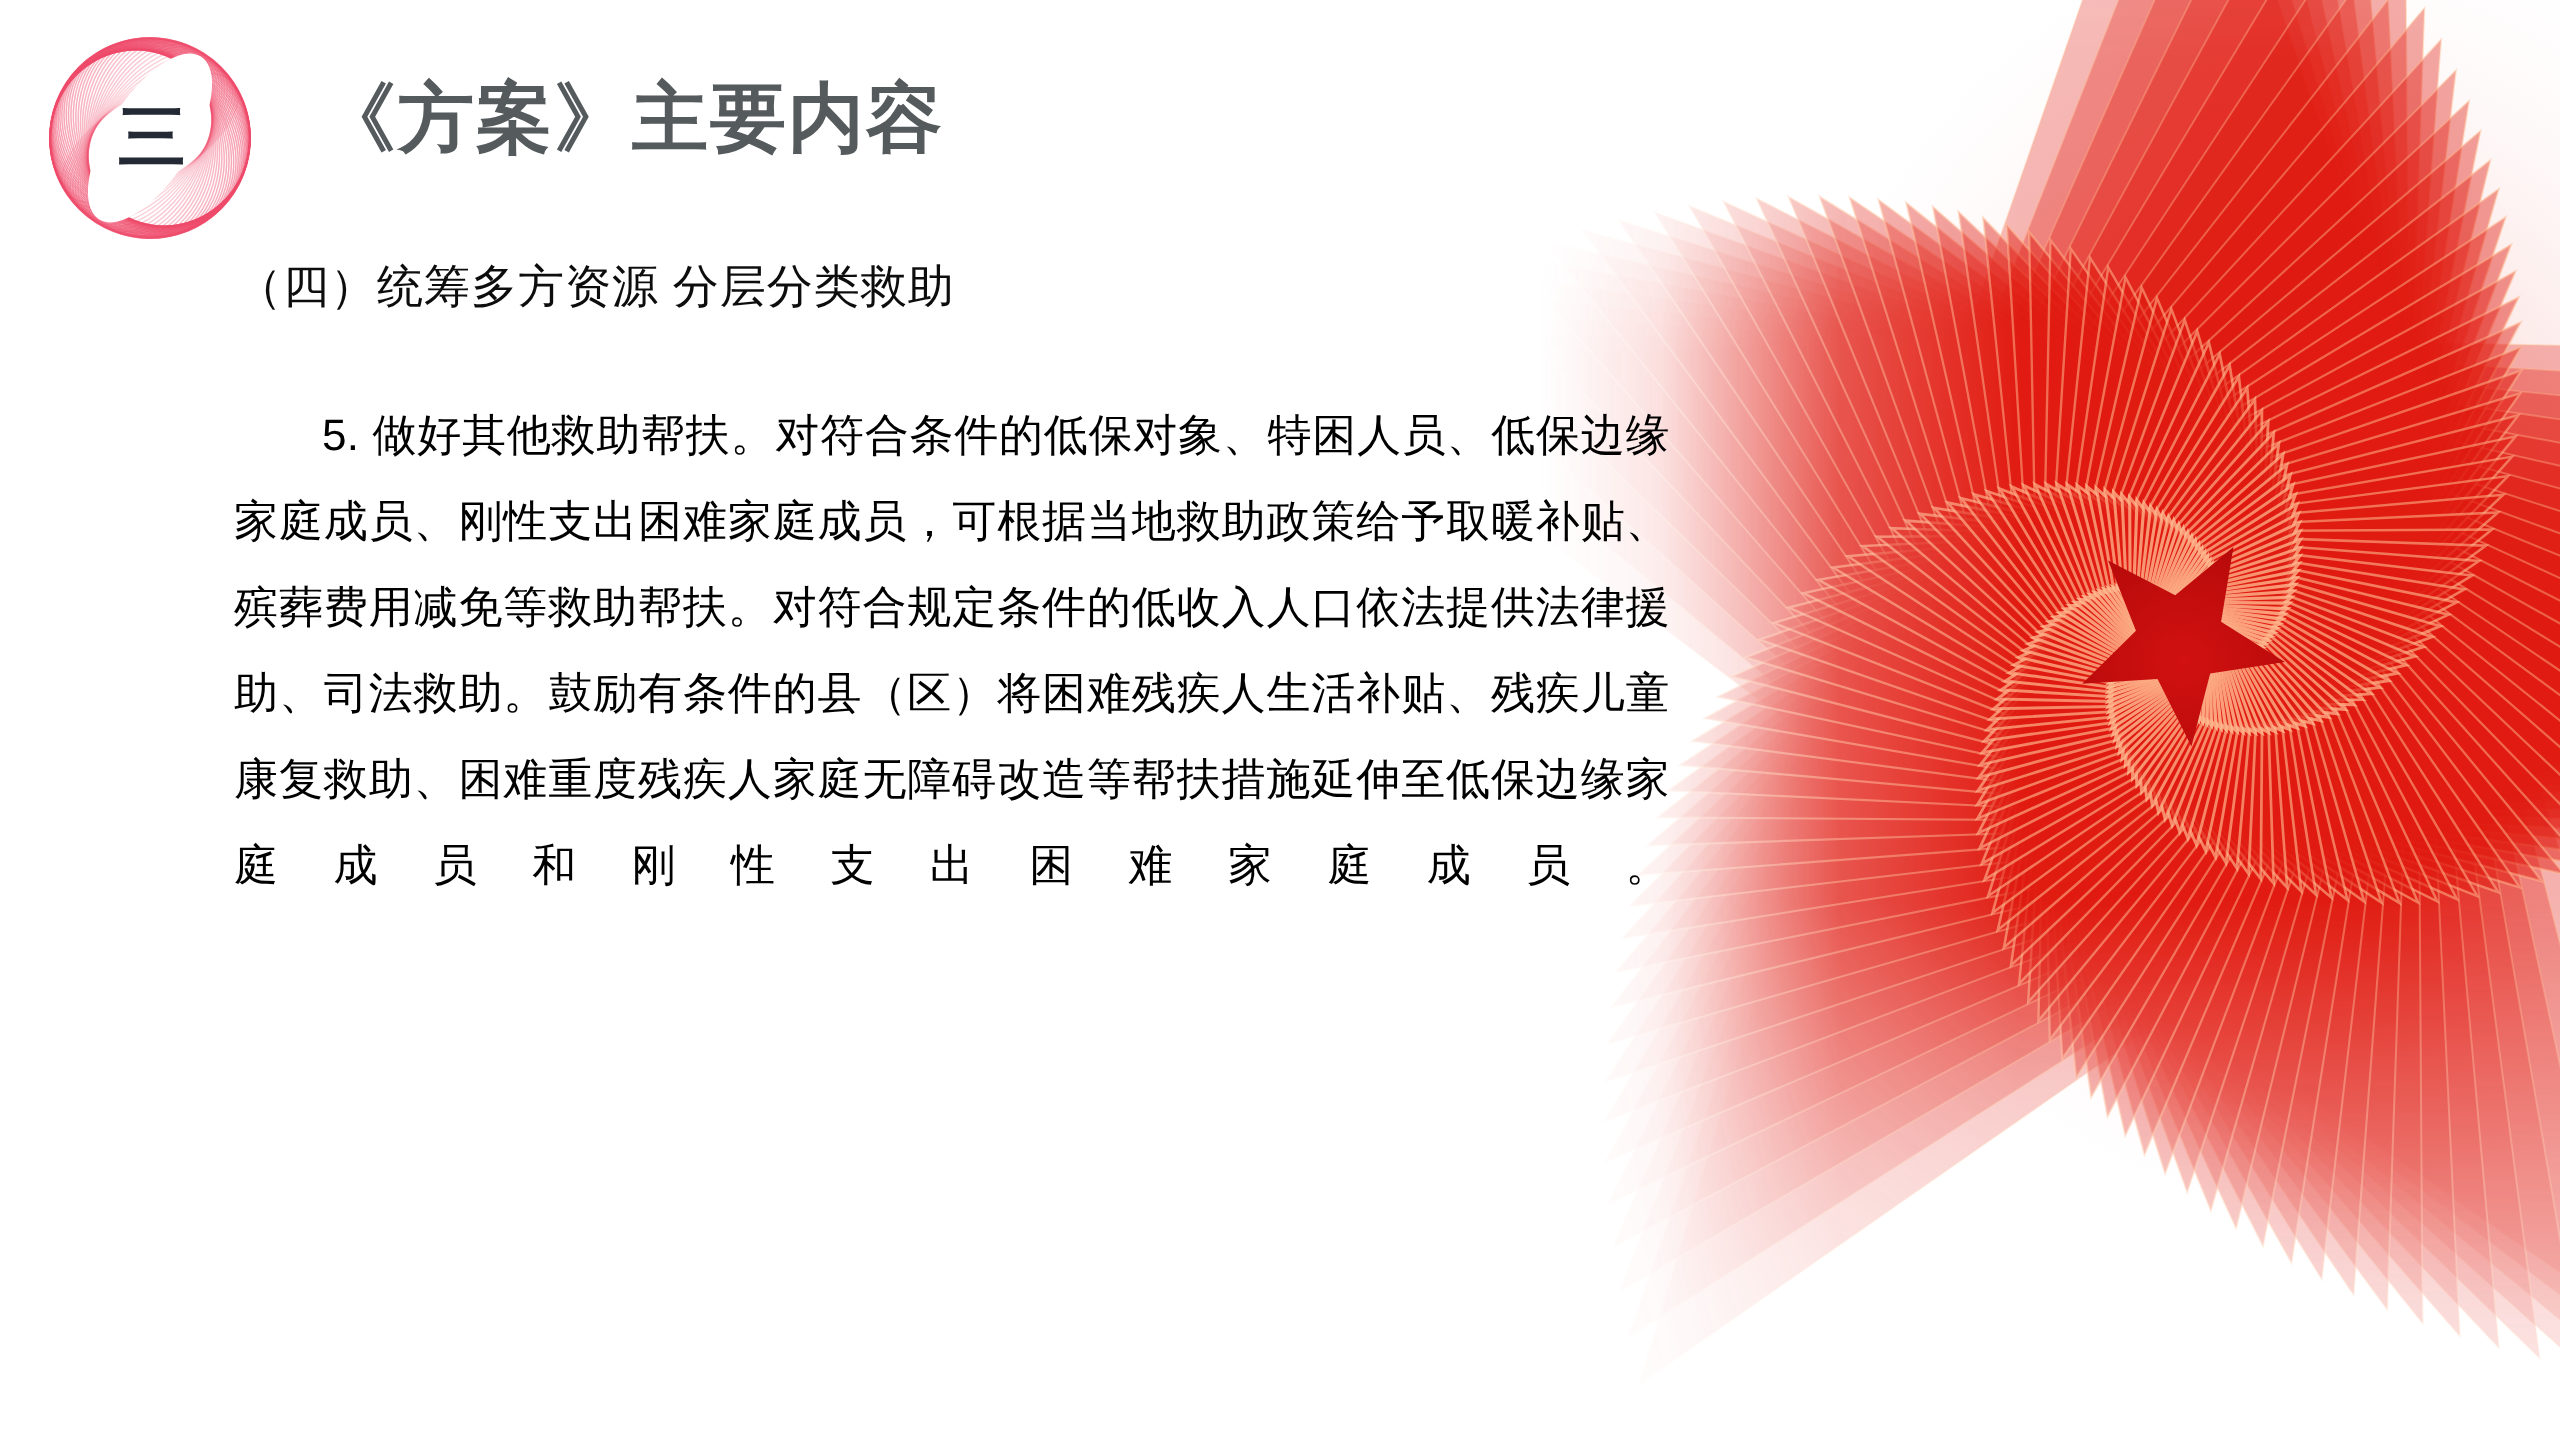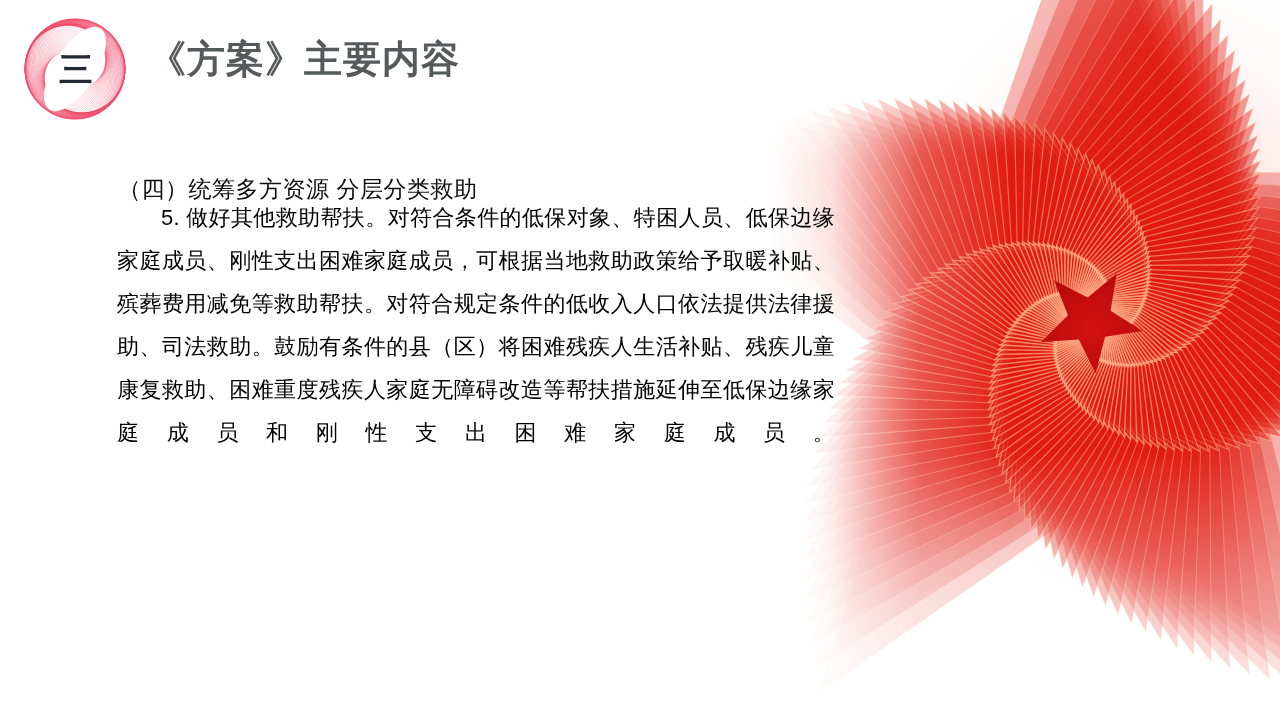--- a/index.html
+++ b/index.html
@@ -87,40 +87,39 @@
     font-weight: 700;
     color: #242a35;
     letter-spacing: 0;
     line-height: 1;
     padding-left: 2px;
     box-sizing: border-box;
   }
 
   #page-title {
     position: absolute;
-    left: 148px;
+    left: 160px;
     top: 34px;
     font-size: 38px;
     font-weight: 700;
     color: #555a5c;
     letter-spacing: 1px;
     white-space: nowrap;
   }
 
   
   #section-subtitle {
     position: absolute;
     left: 118px;
     top: 128px;
     font-size: 23px;
     font-weight: 400;
     color: #0d0d0d;
     letter-spacing: 0.5px;
     white-space: nowrap;
-    margin-top: 46px;
   }
 
   
   #body-copy {
     position: absolute;
     left: 117px;
     top: 196px;
     width: 718px;
     font-size: 22px;
     line-height: 43px;

